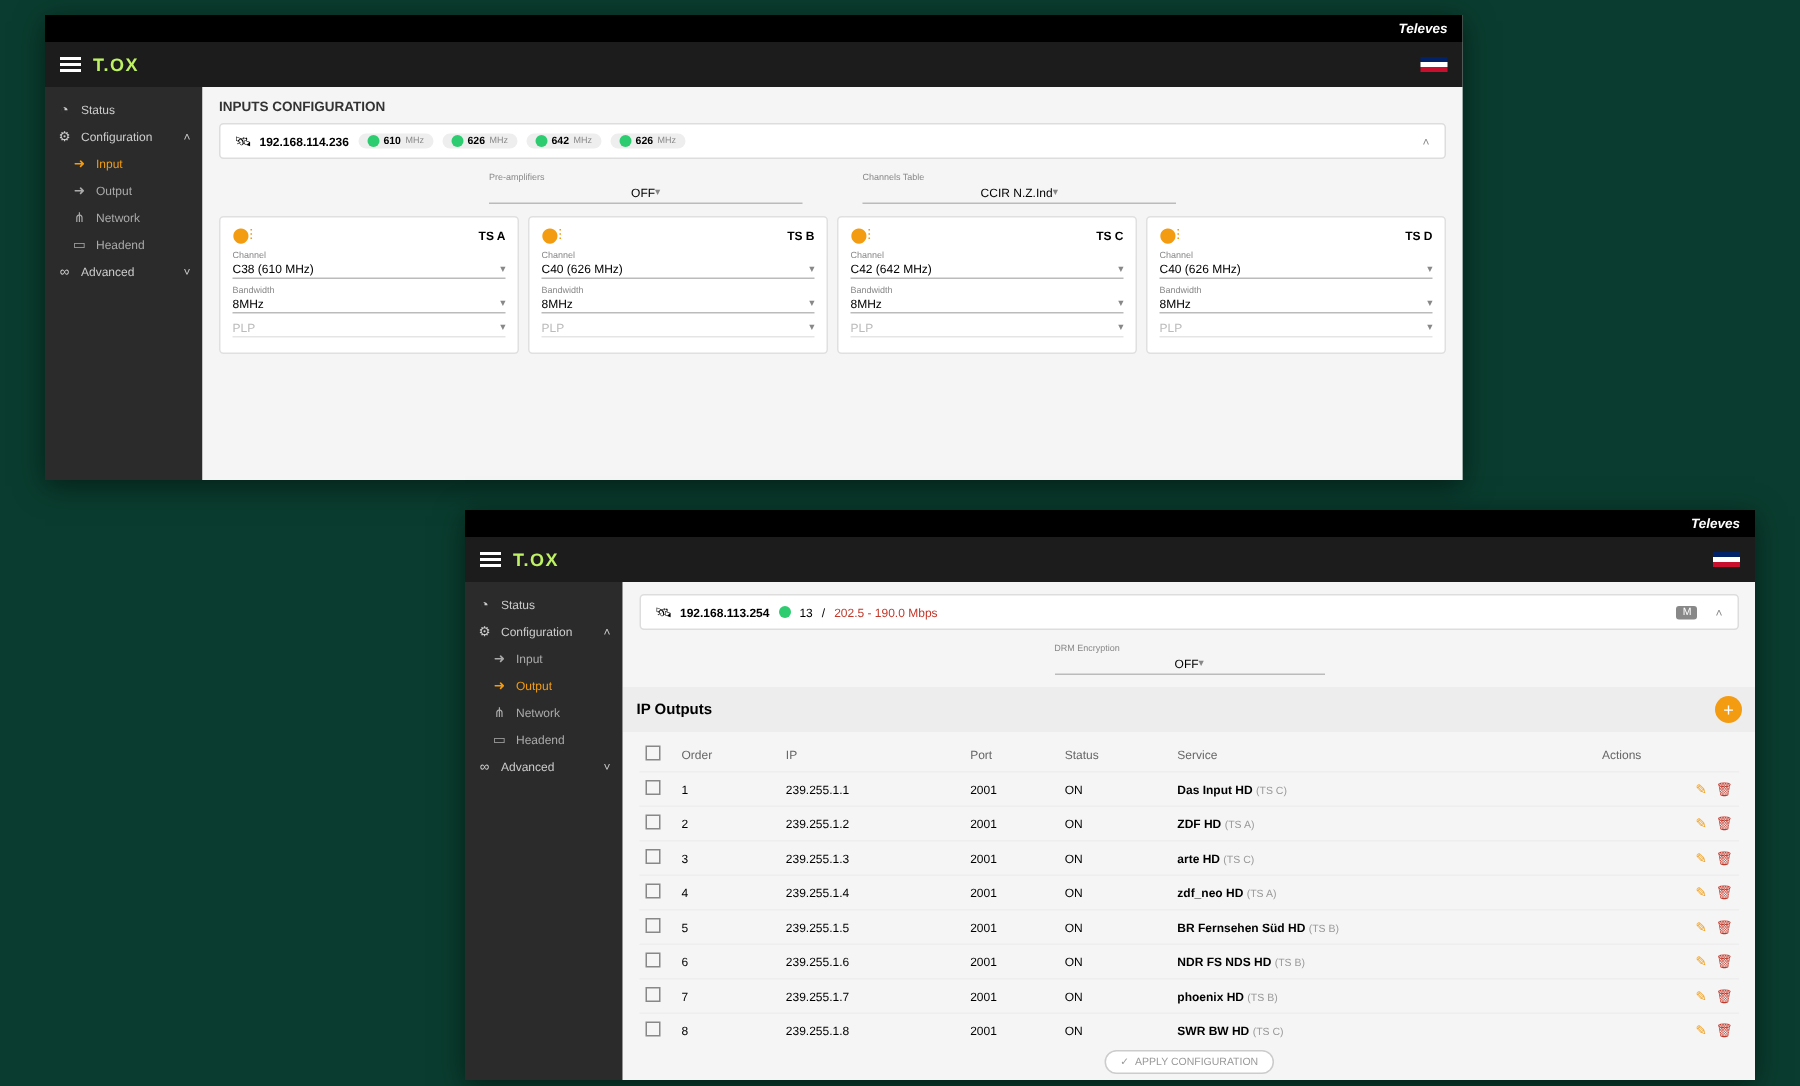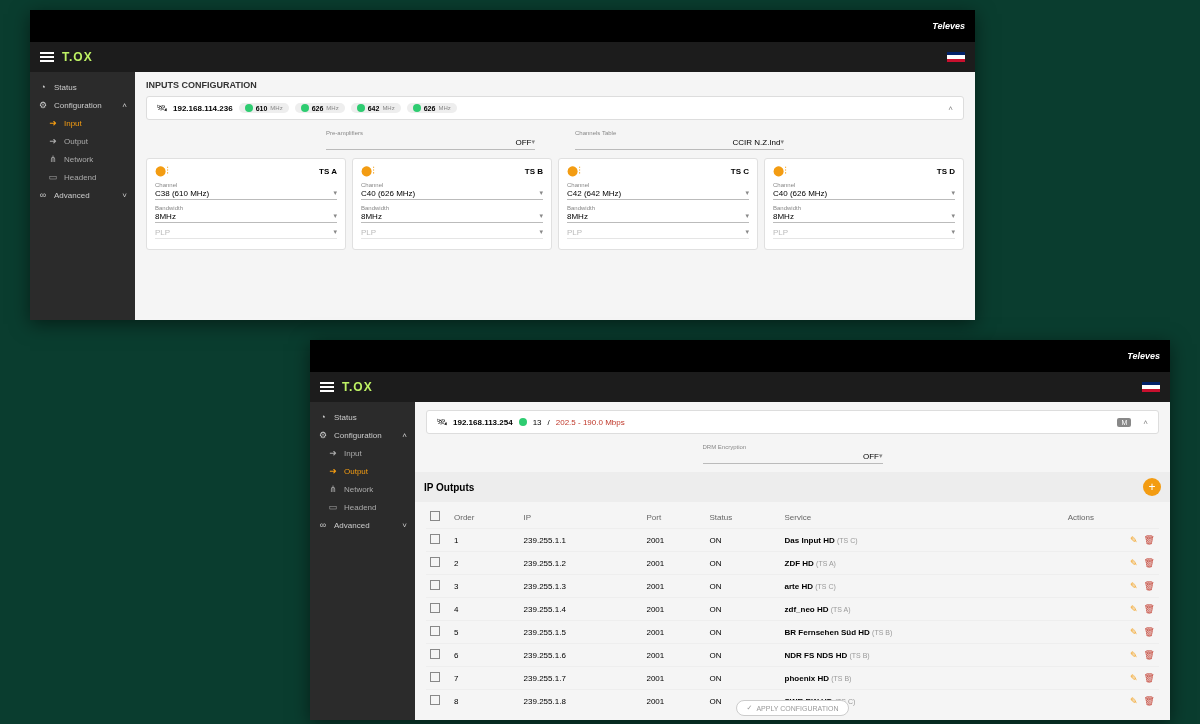--- a/index.html
+++ b/index.html
@@ -1,20 +1,20 @@
 <!DOCTYPE html>
 <html><head>
 <meta charset="utf-8">
 <style>
 *{margin:0;padding:0;box-sizing:border-box;font-family:Arial,Helvetica,sans-serif}
 body{background:#0a3d2f;width:1200px;height:724px;position:relative;overflow:hidden}
 .win{position:absolute;background:#fff;box-shadow:0 4px 18px rgba(0,0,0,.5);display:flex;flex-direction:column}
 #w1{left:30px;top:10px;width:945px;height:310px}
 #w2{left:310px;top:340px;width:860px;height:380px}
-.topbar{background:#000;height:32px;display:flex;justify-content:flex-end;align-items:center;padding:0 10px}
+.topbar{background:#000;height:18px;display:flex;justify-content:flex-end;align-items:center;padding:0 10px}
 .topbar .brand{color:#fff;font-size:9px;font-style:italic;font-weight:bold}
 .hdr{background:#1c1c1c;height:30px;display:flex;align-items:center;padding:0 10px;gap:8px}
 .burger{width:14px;height:10px;display:flex;flex-direction:column;justify-content:space-between;cursor:pointer}
 .burger span{height:2px;background:#fff}
 .logo{color:#bef264;font-weight:bold;font-size:12px;letter-spacing:1px}
 .flag{margin-left:auto;width:18px;height:10px;background:linear-gradient(#012169 0 33%,#fff 33% 66%,#C8102E 66%)}
 .body{flex:1;display:flex;overflow:hidden}
 .sidebar{background:#2b2b2b;width:105px;padding-top:6px;font-size:8px;color:#aaa}
 .sb-item{display:flex;align-items:center;gap:6px;padding:4px 8px;cursor:pointer}
 .sb-item.active{color:#f39c12}
@@ -26,21 +26,21 @@
 .title{font-size:9px;font-weight:bold;color:#333;margin-bottom:6px}
 .iprow{background:#fff;border:1px solid #ddd;border-radius:3px;padding:6px 10px;display:flex;align-items:center;gap:6px;font-size:8px;margin-bottom:6px}
 .chip{display:inline-flex;align-items:center;gap:3px;background:#eee;border-radius:8px;padding:1px 6px;font-size:7px}
 .dot{width:8px;height:8px;border-radius:50%}
 .g{background:#2ecc71}
 .small{font-size:6px;color:#888}
 .collapse{margin-left:auto;font-size:8px;color:#888;cursor:pointer}
 .selrow{display:flex;gap:40px;padding:4px 180px 8px;font-size:7px}
 .sel{flex:1}
 .sel label{color:#888;font-size:6px;display:block}
-.sel .val{border-bottom:1px solid #bbb;padding:2px 0;display:flex;justify-content:flex-end;font-size:8px}
+.sel .val{border-bottom:1px solid #bbb;padding:2px 0;display:flex;justify-content:center;font-size:8px}
 .tsgrid{display:flex;gap:6px}
 .tscard{flex:1;background:#fff;border:1px solid #e0e0e0;border-radius:3px;padding:6px 8px;font-size:7px}
 .tshead{display:flex;justify-content:space-between;align-items:center;margin-bottom:4px}
 .tsico{color:#f39c12;font-size:10px}
 .tslabel{font-weight:bold;font-size:8px}
 .field{margin-bottom:4px}
 .field label{color:#888;font-size:6px}
 .field .val{border-bottom:1px solid #bbb;padding:1px 0;display:flex;justify-content:space-between;font-size:8px}
 .field.disabled .val{color:#bbb;border-bottom:1px solid #e5e5e5}
 .arrow{font-size:7px;color:#888}

